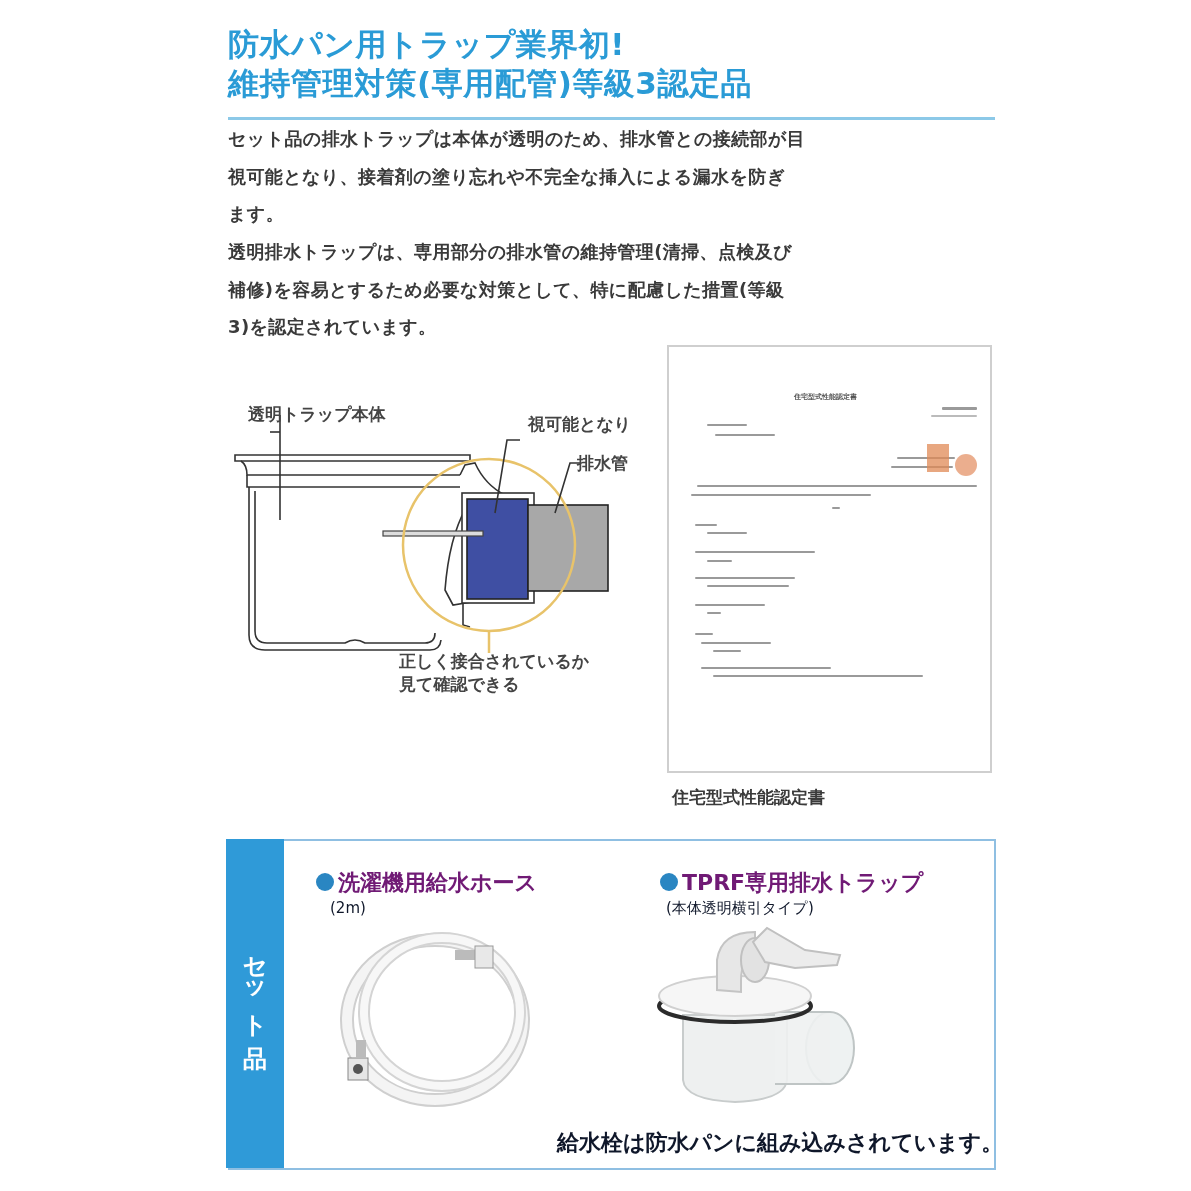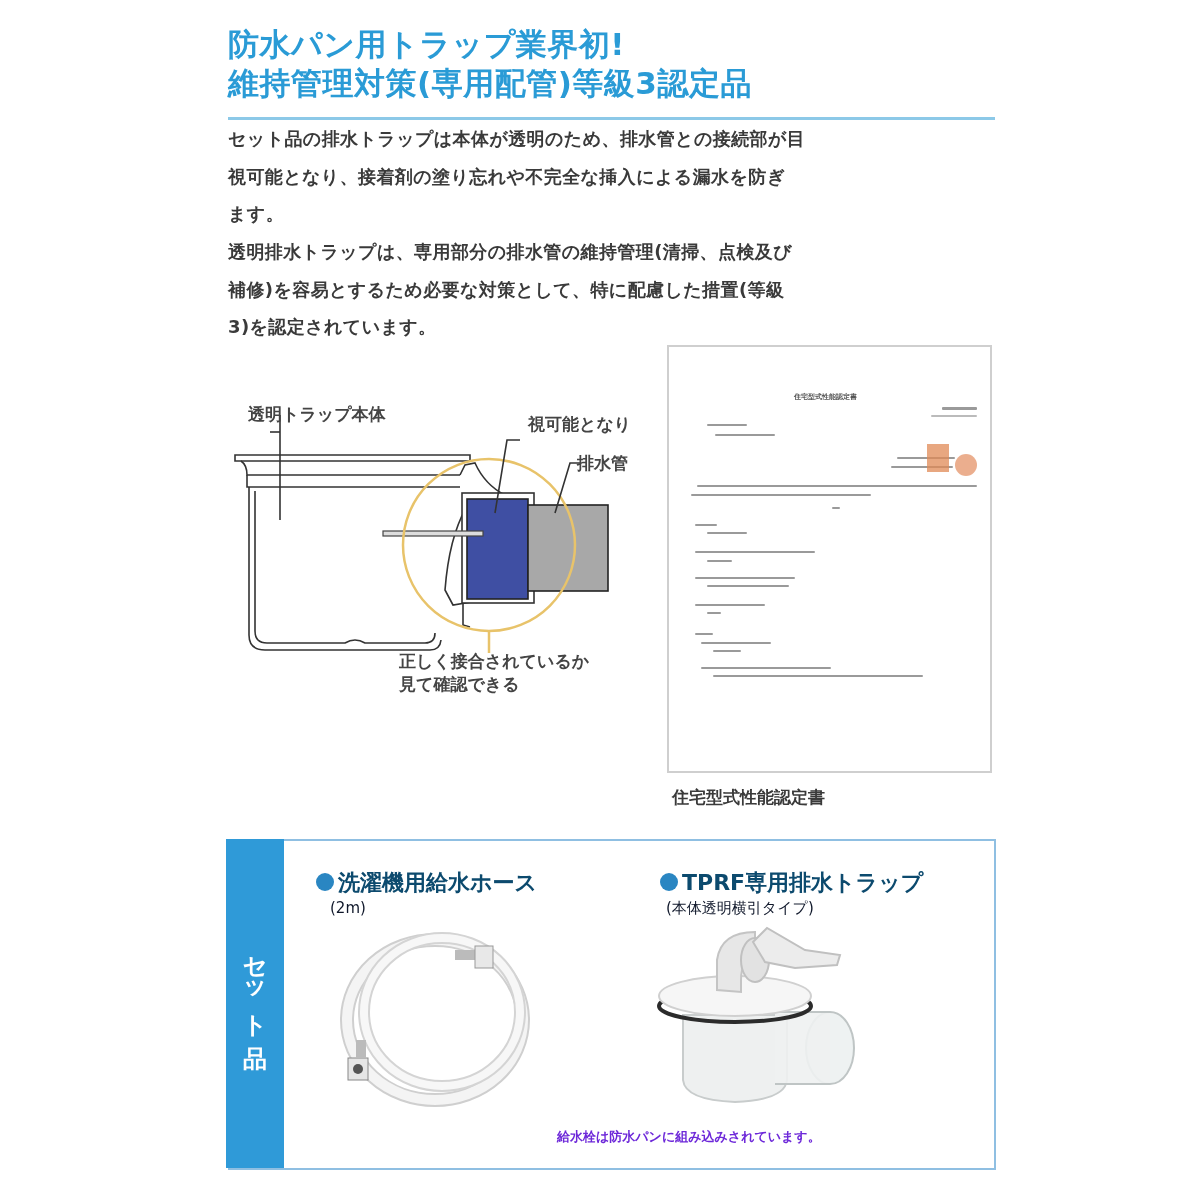--- a/index.html
+++ b/index.html
@@ -8,24 +8,24 @@
   .abs { position:absolute; }
   .title { left:228px; color:#2a9bd6; font-size:31px; line-height:40px; font-weight:bold; letter-spacing:0.5px; white-space:nowrap; }
   .divider { left:228px; top:117px; width:767px; height:3px; background:#8cc9e8; }
   .para { left:228px; width:772px; font-size:18px; line-height:37.5px; color:#3a3a3a; font-weight:bold; letter-spacing:0.4px; }
   .diag-label { font-size:17px; color:#444; font-weight:bold; white-space:nowrap; }
   .cert { left:667px; top:345px; width:325px; height:428px; border:2px solid #cfcfcf; background:#fff; box-sizing:border-box; }
   .cert-caption { left:672px; top:786px; font-size:17px; font-weight:bold; color:#3a3a3a; white-space:nowrap; }
   .set-box { left:228px; top:839px; width:768px; height:331px; border:2px solid #8fbfe2; box-sizing:border-box; background:#fff; }
   .set-tab { left:226px; top:839px; width:58px; height:329px; background:#2f9ad8; }
   .set-tab-text { position:absolute; left:0; top:100px; width:58px; color:#fff; font-size:24px; font-weight:bold; text-align:center; line-height:28px; }
-  .item-title { font-size:22px; color:#0c4a6e; font-weight:bold; white-space:nowrap; }
+  .item-title { font-size:22px; color:#701a75; font-weight:bold; white-space:nowrap; }
   .item-bullet { display:inline-block; width:18px; height:18px; border-radius:50%; background:#2a86c2; margin-right:4px; vertical-align:-1px; }
   .item-sub { font-size:15px; color:#0f172a; white-space:nowrap; }
-  .footnote { left:557px; top:1128px; font-size:13px; font-weight:bold; color:#6d28d9; white-space:nowrap; }
+  .footnote { left:557px; top:1128px; font-size:22px; font-weight:bold; color:#0f172a; white-space:nowrap; }
   .cert-line { position:absolute; height:3px; background:#9a9a9a; border-radius:1px; }
   .cert-text { position:absolute; font-size:5px; color:#555; white-space:nowrap; }
 </style>
 </head>
 <body>
 
 <div class="abs title" style="top:24px;">防水パン用トラップ業界初!</div>
 <div class="abs title" style="top:63px;">維持管理対策(専用配管)等級3認定品</div>
 <div class="abs divider"></div>
 

